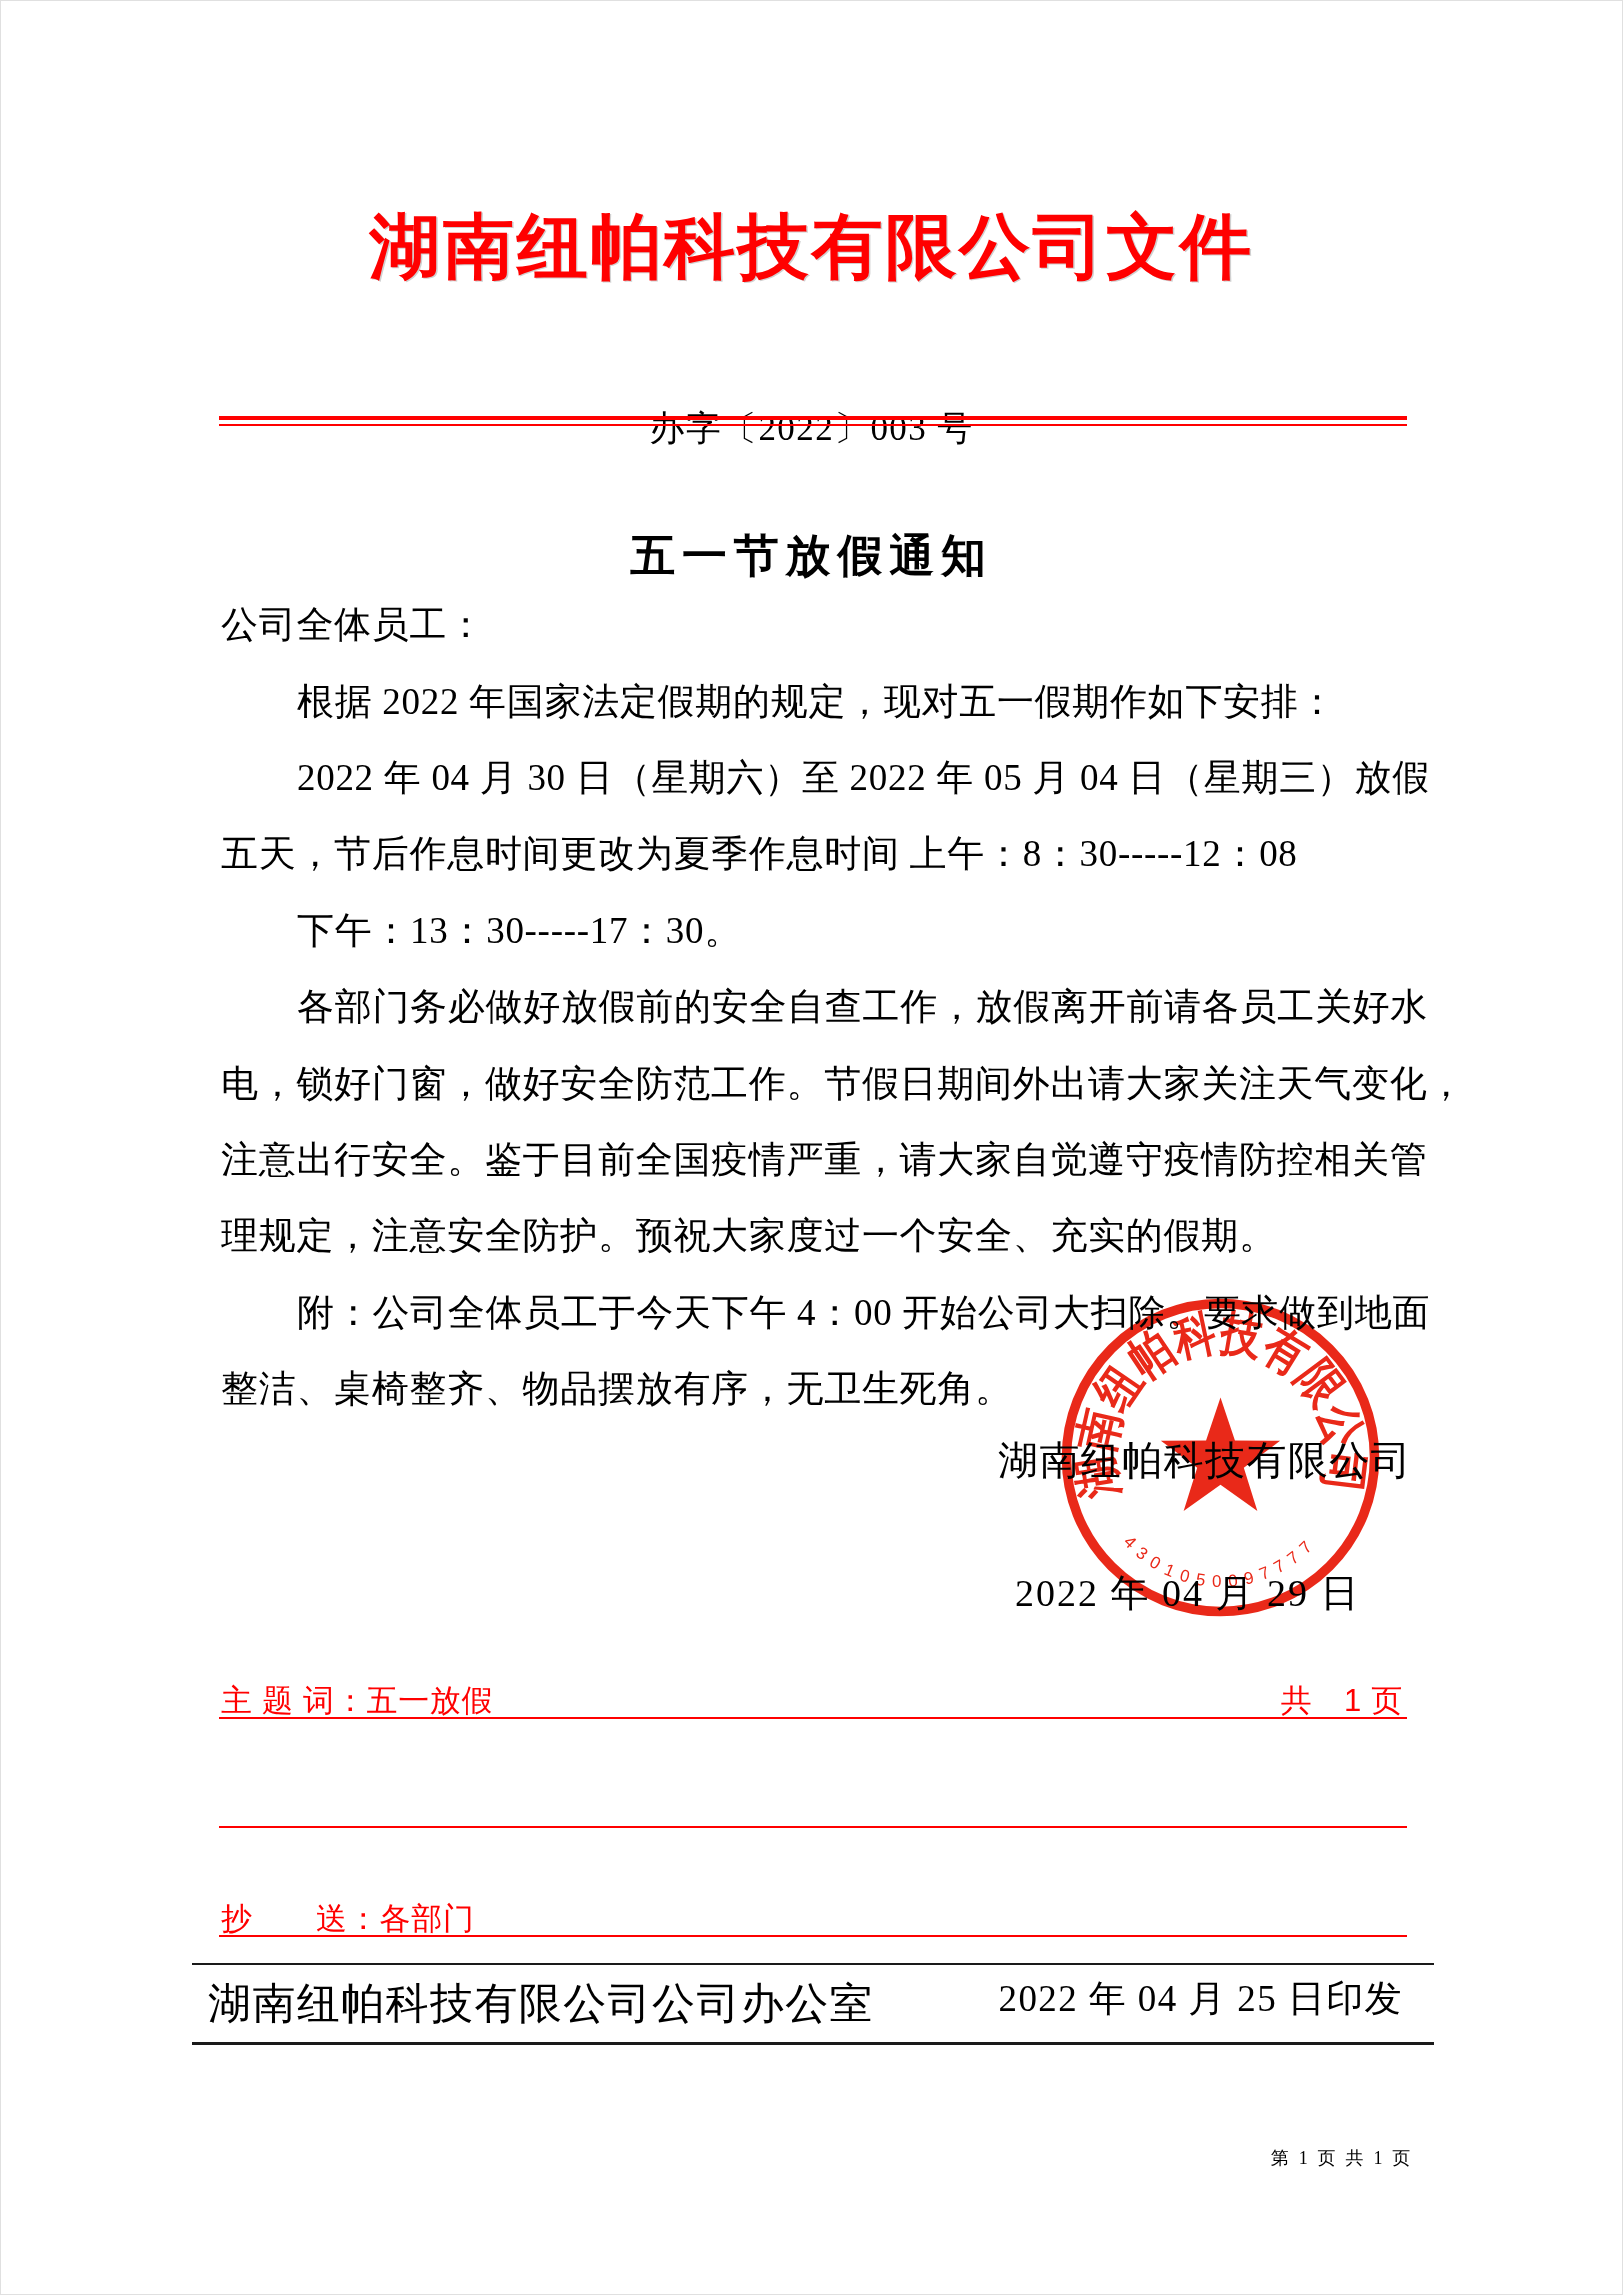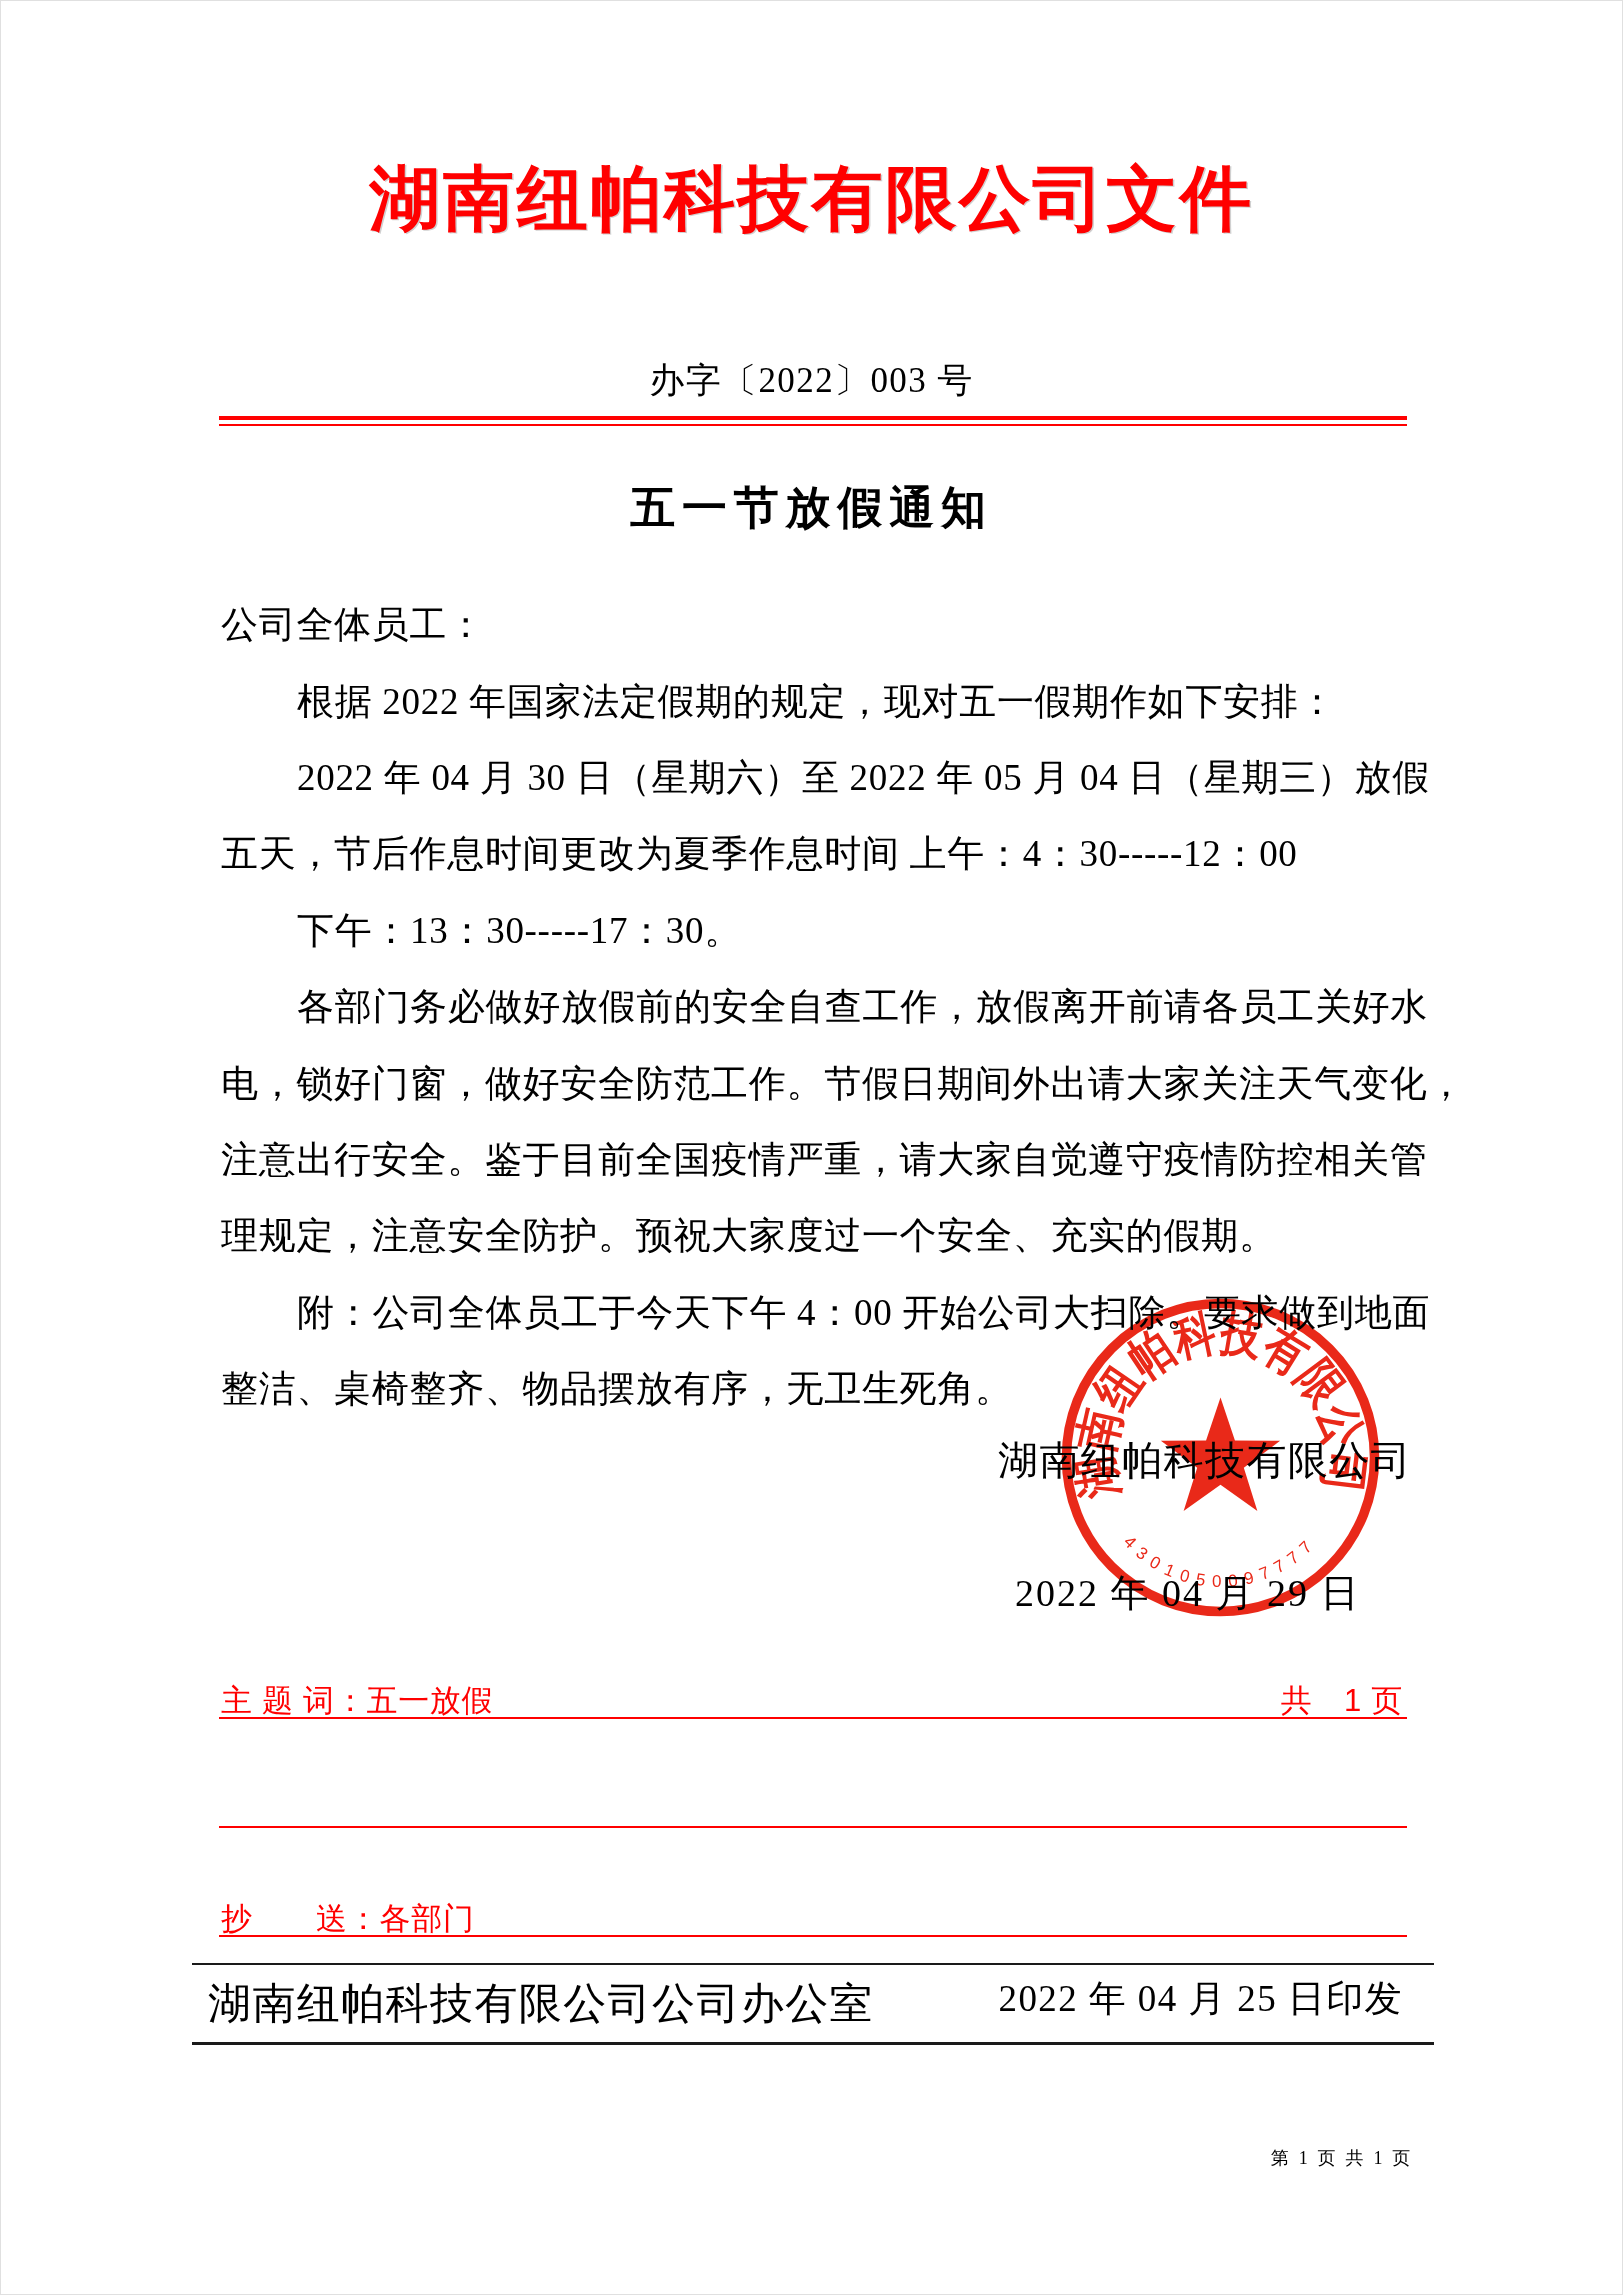--- a/index.html
+++ b/index.html
@@ -7,21 +7,21 @@
     position:relative;
     width:1623px;height:2295px;
     background:#ffffff;
     box-sizing:border-box;
     border:1.4px solid #e0e0e0;
     overflow:hidden;
     font-family:"Liberation Serif","DejaVu Serif",serif;
     color:#000;
   }
   .abs{position:absolute;white-space:nowrap;}
-  .center{left:50%;transform:translateX(-50%);}
+  .center{left:50%;transform:translateX(-50%);margin-top:48px;}
   .org-title{
     top:151px;
     font-size:71px;font-weight:bold;letter-spacing:2.7px;
     color:#ff0000;
     text-shadow:1.4px 1.4px 0 rgba(120,120,120,0.35);
   }
   .doc-number{top:356px;font-size:35px;letter-spacing:1.4px;}
   .rule{position:absolute;left:218px;width:1188px;background:#ff0000;}
   .rule-thick{top:415px;height:4.1px;}
   .rule-thin{top:423px;height:2px;}
@@ -61,21 +61,21 @@
   <div class="abs center doc-number">办字〔2022〕003 号</div>
 
   <div class="rule rule-thick"></div>
   <div class="rule rule-thin"></div>
 
   <div class="abs center notice-title">五一节放假通知</div>
 
   <div class="bodyline" style="top:603px">公司全体员工：</div>
   <div class="bodyline indent" style="top:680px">根据 2022 年国家法定假期的规定，现对五一假期作如下安排：</div>
   <div class="bodyline indent" style="top:756px">2022 年 04 月 30 日（星期六）至 2022 年 05 月 04 日（星期三）放假</div>
-  <div class="bodyline" style="top:832px">五天，节后作息时间更改为夏季作息时间 上午：4：30-----12：00</div>
+  <div class="bodyline" style="top:832px">五天，节后作息时间更改为夏季作息时间 上午：8：30-----12：08</div>
   <div class="bodyline indent" style="top:909px">下午：13：30-----17：30。</div>
   <div class="bodyline indent" style="top:985px">各部门务必做好放假前的安全自查工作，放假离开前请各员工关好水</div>
   <div class="bodyline" style="top:1062px">电，锁好门窗，做好安全防范工作。节假日期间外出请大家关注天气变化，</div>
   <div class="bodyline" style="top:1138px">注意出行安全。鉴于目前全国疫情严重，请大家自觉遵守疫情防控相关管</div>
   <div class="bodyline" style="top:1214px">理规定，注意安全防护。预祝大家度过一个安全、充实的假期。</div>
   <div class="bodyline indent" style="top:1291px">附：公司全体员工于今天下午 4：00 开始公司大扫除。要求做到地面</div>
   <div class="bodyline" style="top:1367px">整洁、桌椅整齐、物品摆放有序，无卫生死角。</div>
 
   <div class="abs sig">湖南纽帕科技有限公司</div>
   <div class="abs sig-date">2022 年 04 月 29 日</div>

